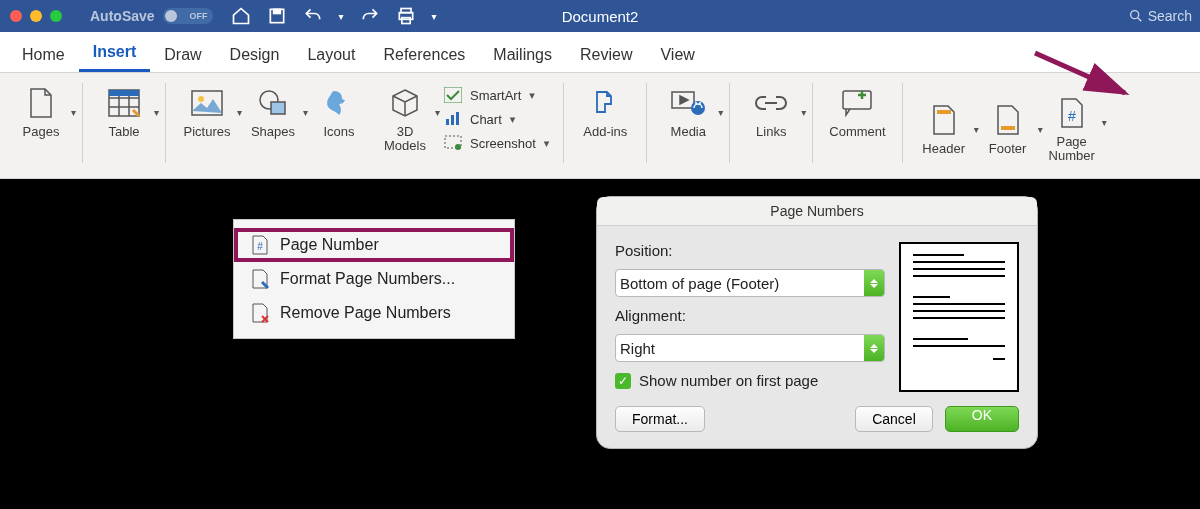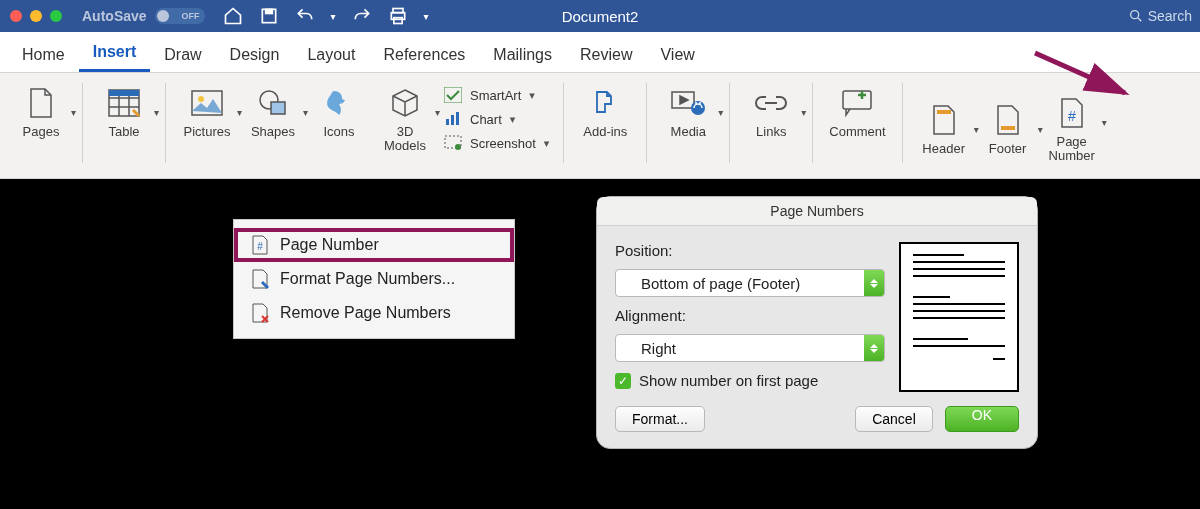--- a/index.html
+++ b/index.html
@@ -1,19 +1,19 @@
 <!DOCTYPE html>
 <html><head>
 <meta charset="utf-8">
 <style>
 html,body{margin:0;padding:0;font-family:-apple-system,"Segoe UI",Arial,sans-serif;background:#000;width:1200px;height:509px;overflow:hidden}
 .titlebar{height:32px;background:#2f5597;display:flex;align-items:center;color:#fff;font-size:13px;position:relative}
 .traffic{display:flex;gap:8px;margin-left:10px}
 .dot{width:12px;height:12px;border-radius:50%}
-.autosave{margin-left:20px;color:#b9c6dc;font-size:14px;font-weight:600;display:flex;align-items:center;gap:8px}
+.autosave{margin-left:28px;color:#b9c6dc;font-size:14px;font-weight:600;display:flex;align-items:center;gap:8px}
 .toggle{width:40px;height:16px;border-radius:9px;background:#416ba6;position:relative;display:flex;align-items:center;justify-content:flex-end;padding:0 5px;color:#b9c6dc;font-size:9px}
 .toggle::before{content:"";position:absolute;left:2px;width:12px;height:12px;border-radius:50%;background:#b9c6dc}
 .qa-icons{display:flex;gap:16px;margin-left:18px;align-items:center}
 .qa-icons svg{width:20px;height:20px}
 .doc-title{position:absolute;left:50%;transform:translateX(-50%);color:#fff;font-size:15px}
 .search{position:absolute;right:8px;display:flex;align-items:flex-end;gap:4px;color:#cdd9eb;font-size:14px}
 .tabbar{height:40px;background:#fff;display:flex;align-items:flex-end;padding:0 8px;gap:0;border-bottom:1px solid #d6d6d6}
 .tab{padding:8px 14px;font-size:16px;color:#333;cursor:pointer}
 .tab.active{color:#185abd;font-weight:700;border-bottom:3px solid #185abd}
 .ribbon{height:105px;background:#f3f2f1;display:flex;align-items:flex-start;border-bottom:1px solid #d6d6d6;position:relative}
@@ -29,21 +29,21 @@
 
 .menu{position:absolute;left:234px;top:220px;width:280px;background:#f5f5f5;box-shadow:0 0 0 1px #c8c8c8;padding:8px 0}
 .menu-item{display:flex;align-items:center;gap:10px;padding:6px 16px;font-size:16px;color:#222;cursor:pointer}
 .menu-item.hl{outline:4px solid #8f1658;outline-offset:-4px}
 
 .dialog{position:absolute;left:596px;top:196px;width:440px;background:#e7e7e7;border:1px solid #b5b5b5;border-radius:14px;box-shadow:0 4px 14px rgba(0,0,0,.3)}
 .dlg-title{background:#f0f0ee;text-align:center;padding:6px;font-size:14px;color:#333;border-bottom:1px solid #d0d0d0;border-radius:6px 6px 0 0}
 .dlg-body{padding:16px 18px 14px;display:flex;gap:14px}
 .dlg-left{flex:1;display:flex;flex-direction:column;gap:10px;font-size:15px;color:#222}
 .select{display:flex;align-items:center;height:26px;border:1px solid #b8b8b8;border-radius:4px;background:#fff;overflow:hidden}
-.select span{flex:1;padding:0 25px;color:#222}
+.select span{flex:1;padding:0 4px;color:#222}
 .select .knob{width:20px;height:100%;background:linear-gradient(#7ed955,#4db225);display:flex;flex-direction:column;align-items:center;justify-content:center;gap:1px}
 .knob::before,.knob::after{content:"";border-left:4px solid transparent;border-right:4px solid transparent}
 .knob::before{border-bottom:4px solid #fff}
 .knob::after{border-top:4px solid #fff}
 .check{display:flex;align-items:center;gap:8px}
 .cbox{width:16px;height:16px;border-radius:3px;background:#4cb82b;display:flex;align-items:center;justify-content:center;color:#fff;font-size:12px}
 .preview{width:120px;height:150px;border:2px solid #000;background:#fff;padding:10px 12px;box-sizing:border-box;display:flex;flex-direction:column;gap:5px}
 .preview .ln{height:2px;background:#000}
 .preview .sp{height:9px}
 .preview .pg{align-self:flex-end;width:12px;height:2px;background:#000;margin-top:6px}

